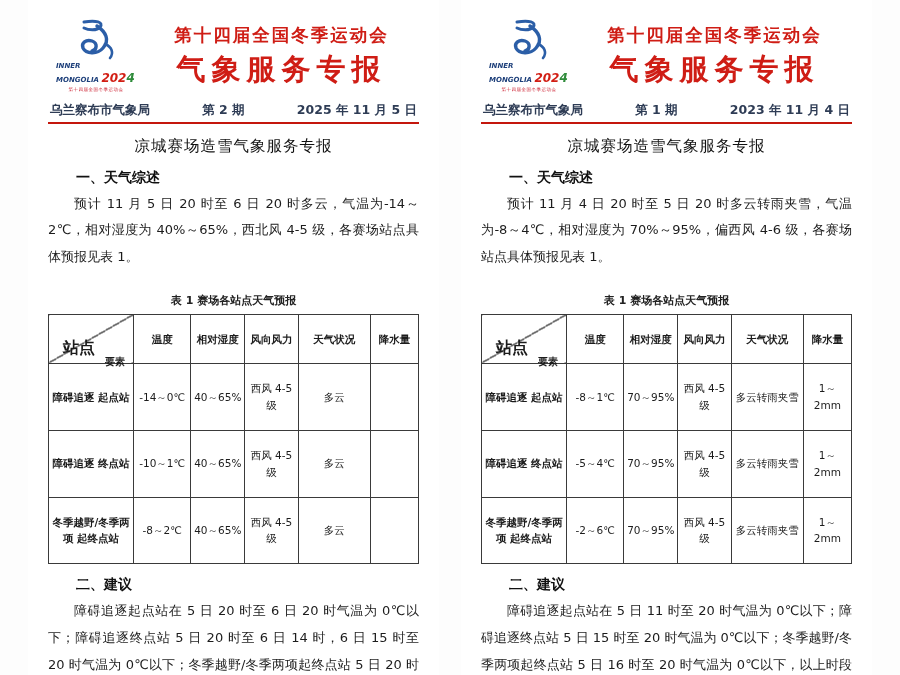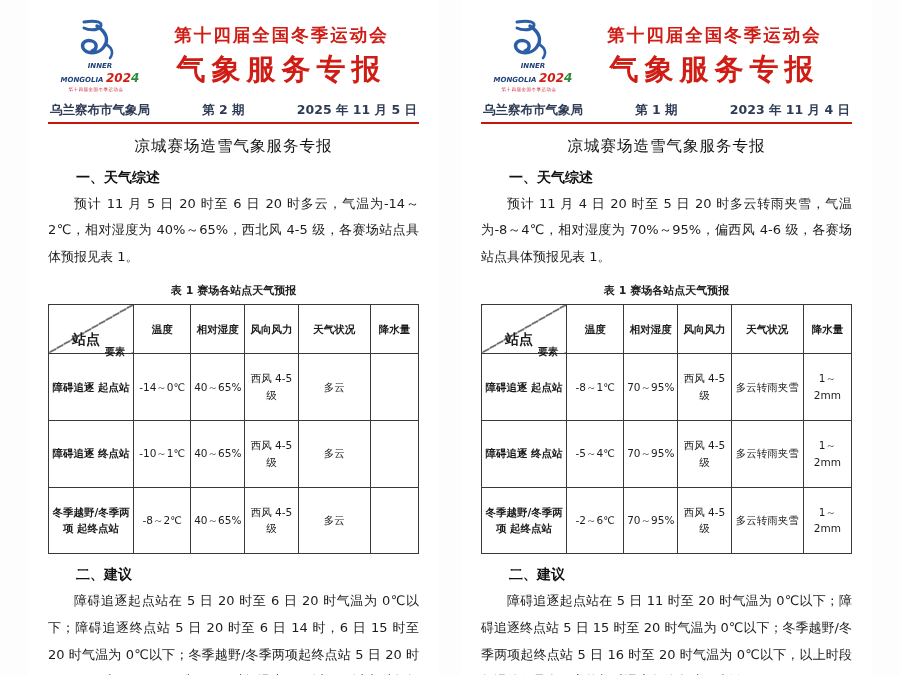--- a/index.html
+++ b/index.html
@@ -21,21 +21,21 @@
     flex-direction: column;
     overflow: hidden;
   }
   
   .masthead { display: flex; align-items: flex-start; margin-top: 4px; }
   .logo { width: 96px; flex: 0 0 96px; text-align: center; }
   .logo svg { display: block; margin: 0 auto; }
   .logo-line2 { white-space: nowrap; }
   .logo-org {
     font-size: 7px; font-weight: bold; color: #1d3f7a;
-    display: block; text-align: center; padding-left: 8px; line-height: 1.25;
+    display: block; text-align: left; padding-left: 8px; line-height: 1.25;
     font-style: italic;
   }
   .logo-year { font-size: 12px; font-weight: bold; letter-spacing: 0; }
   .yr-red { color: #d21e14; }
   .yr-green { color: #2e8b3a; }
   .logo-sub { font-size: 4.5px; color: #c23; margin-top: 1px; letter-spacing: 0.5px; }
   .masthead-titles { flex: 1; text-align: center; padding-top: 6px; }
   .event-name {
     color: #cf1d15; font-weight: bold; font-size: 17.5px;
     letter-spacing: 2px; line-height: 1.3;
@@ -58,21 +58,21 @@
   }
   .sec-heading {
     font-weight: bold; font-size: 14px; margin-top: 12px;
     padding-left: 28px; color: #111;
   }
   .para {
     font-size: 13px; line-height: 2.05; text-indent: 2em;
     text-align: justify; margin-top: 4px; color: #1c1c1c;
   }
   .tbl-caption {
-    text-align: center; font-size: 11px; margin-top: 12px;
+    text-align: center; font-size: 11px; margin-top: 22px;
     margin-bottom: 6px; color: #222; font-weight: bold;
   }
   
   table { width: 100%; border-collapse: collapse; table-layout: fixed; }
   th, td {
     border: 1px solid #3a3a3a; text-align: center; vertical-align: middle;
     font-size: 10.5px; padding: 16px 2px; color: #1c1c1c; line-height: 1.6;
   }
   th { font-weight: bold; }
   td.station { font-weight: bold; }
@@ -82,21 +82,21 @@
   col.c-wind { width: 14.5%; }
   col.c-wx { width: 19.5%; }
   col.c-precip { width: 13%; }
   tr.data-row { height: 52px; }
   th.corner {
     position: relative; height: 46px; padding: 0;
     background: linear-gradient(to bottom right,
       transparent 49.3%, #3a3a3a 49.3%, #3a3a3a 50.7%, transparent 50.7%);
   }
   .c-top { position: absolute; top: 3px; right: 8px; font-size: 10px; margin-top: 36px; }
-  .c-bot { position: absolute; bottom: 3px; left: 23px; font-size: 14px; }
+  .c-bot { position: absolute; bottom: 3px; left: 14px; font-size: 16px; }
 </style>
 </head>
 <body>
 
 <div class="page">
   <div class="masthead">
     <div class="logo">
       <span>
         <svg width="52" height="44" viewBox="0 0 52 44">
           <path d="M14 4 C 26 2, 34 4, 30 9 C 27 13, 18 12, 14 10" fill="none" stroke="#2b5ea7" stroke-width="3" stroke-linecap="round"></path>

